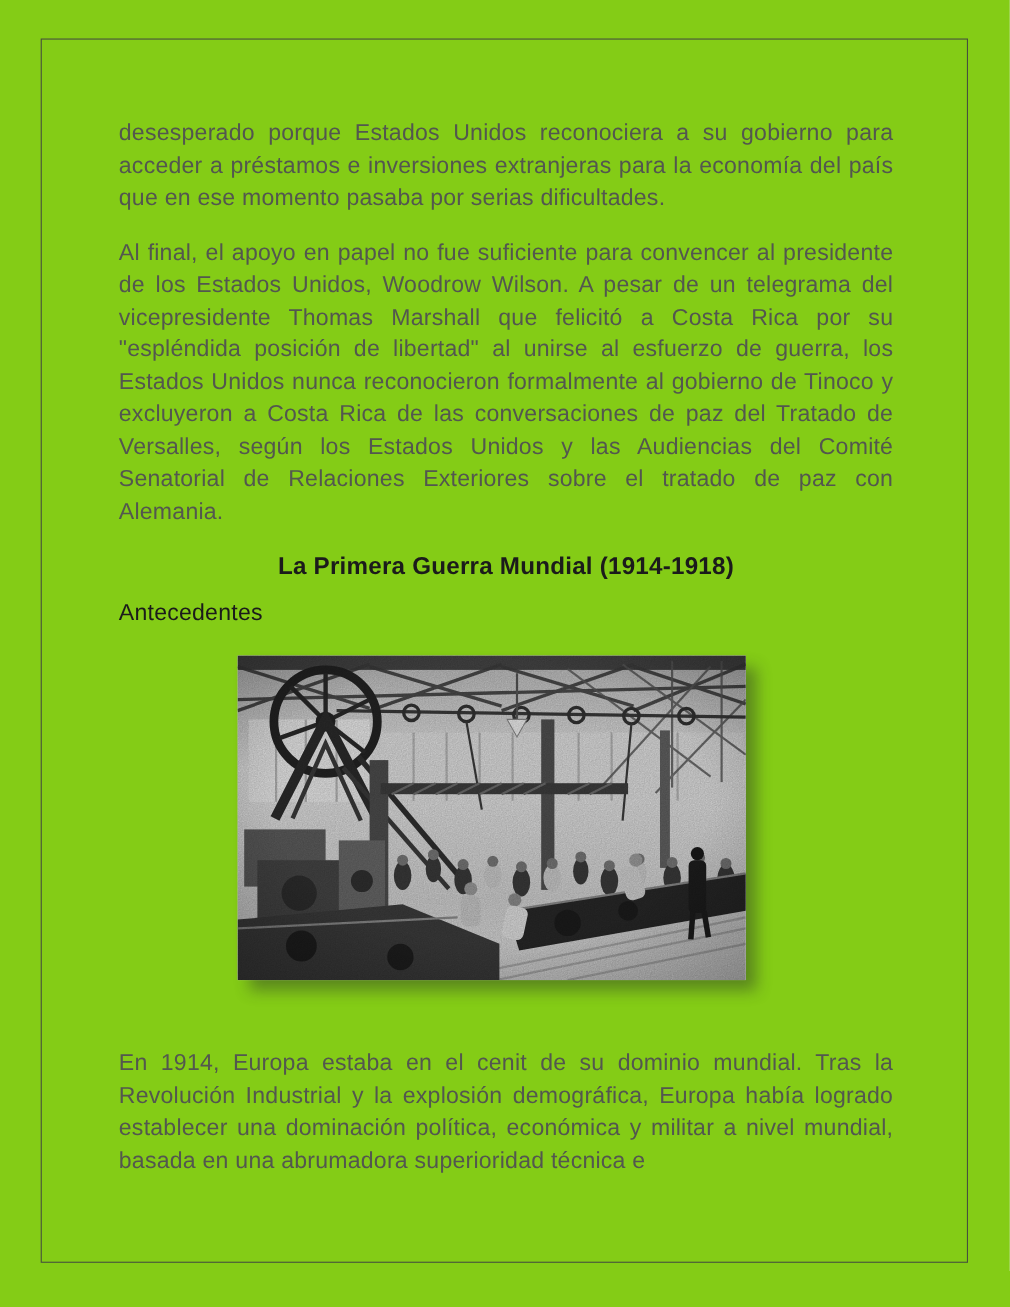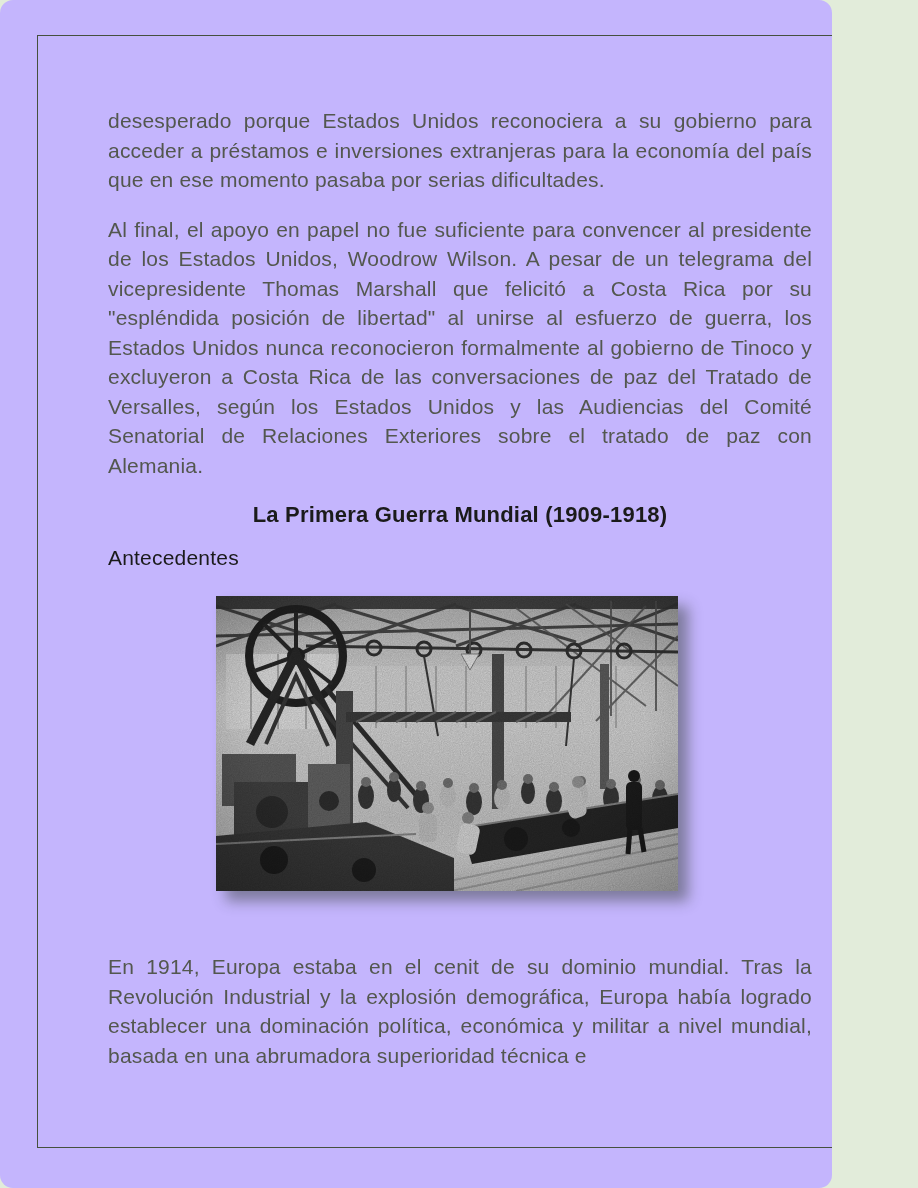--- a/index.html
+++ b/index.html
@@ -1,23 +1,22 @@
 <!DOCTYPE html>
 <html><head>
 <meta charset="utf-8">
 <style>
   html, body { margin: 0; padding: 0; }
   body { background: #e2ecda; }
   .page {
     position: relative;
-    width: 832px; height: 1188px;
-    background: #c4b5fd;
+    width: 918px; height: 1188px;
+    background: #84cc16;
     font-family: "Liberation Sans", sans-serif;
     overflow: hidden;
-    border-radius: 13px;
   }
   .frame {
     position: absolute;
     left: 37px; top: 35px;
     width: 843px; height: 1113px;
     border: 1.5px solid #46503e;
     box-sizing: border-box;
     pointer-events: none;
   }
   .content {
@@ -64,21 +63,21 @@
 
 <div class="page">
   <div class="frame"></div>
 
   <div class="content">
 
     <p class="body-par">desesperado porque Estados Unidos reconociera a su gobierno para acceder a préstamos e inversiones extranjeras para la economía del país que en ese momento pasaba por serias dificultades.</p>
 
     <p class="body-par">Al final, el apoyo en papel no fue suficiente para convencer al presidente de los Estados Unidos, Woodrow Wilson. A pesar de un telegrama del vicepresidente Thomas Marshall que felicitó a Costa Rica por su "espléndida posición de libertad" al unirse al esfuerzo de guerra, los Estados Unidos nunca reconocieron formalmente al gobierno de Tinoco y excluyeron a Costa Rica de las conversaciones de paz del Tratado de Versalles, según los Estados Unidos y las Audiencias del Comité Senatorial de Relaciones Exteriores sobre el tratado de paz con Alemania.</p>
 
-    <h1 class="heading">La Primera Guerra Mundial (1909-1918)</h1>
+    <h1 class="heading">La Primera Guerra Mundial (1914-1918)</h1>
 
     <h2 class="subheading">Antecedentes</h2>
 
     <figure class="photo-wrap" aria-label="Black-and-white photograph of an early 20th century factory interior with overhead belt-driven machinery, a large flywheel and many workers at machine rows">
       <svg width="462" height="295" viewBox="0 0 462 295" xmlns="http://www.w3.org/2000/svg" role="img">
         <defs>
           <linearGradient id="bgGrad" x1="0" y1="0" x2="0" y2="1">
             <stop offset="0" stop-color="#b9b9b9"></stop>
             <stop offset="0.35" stop-color="#e3e3e3"></stop>
             <stop offset="0.75" stop-color="#cfcfcf"></stop>

